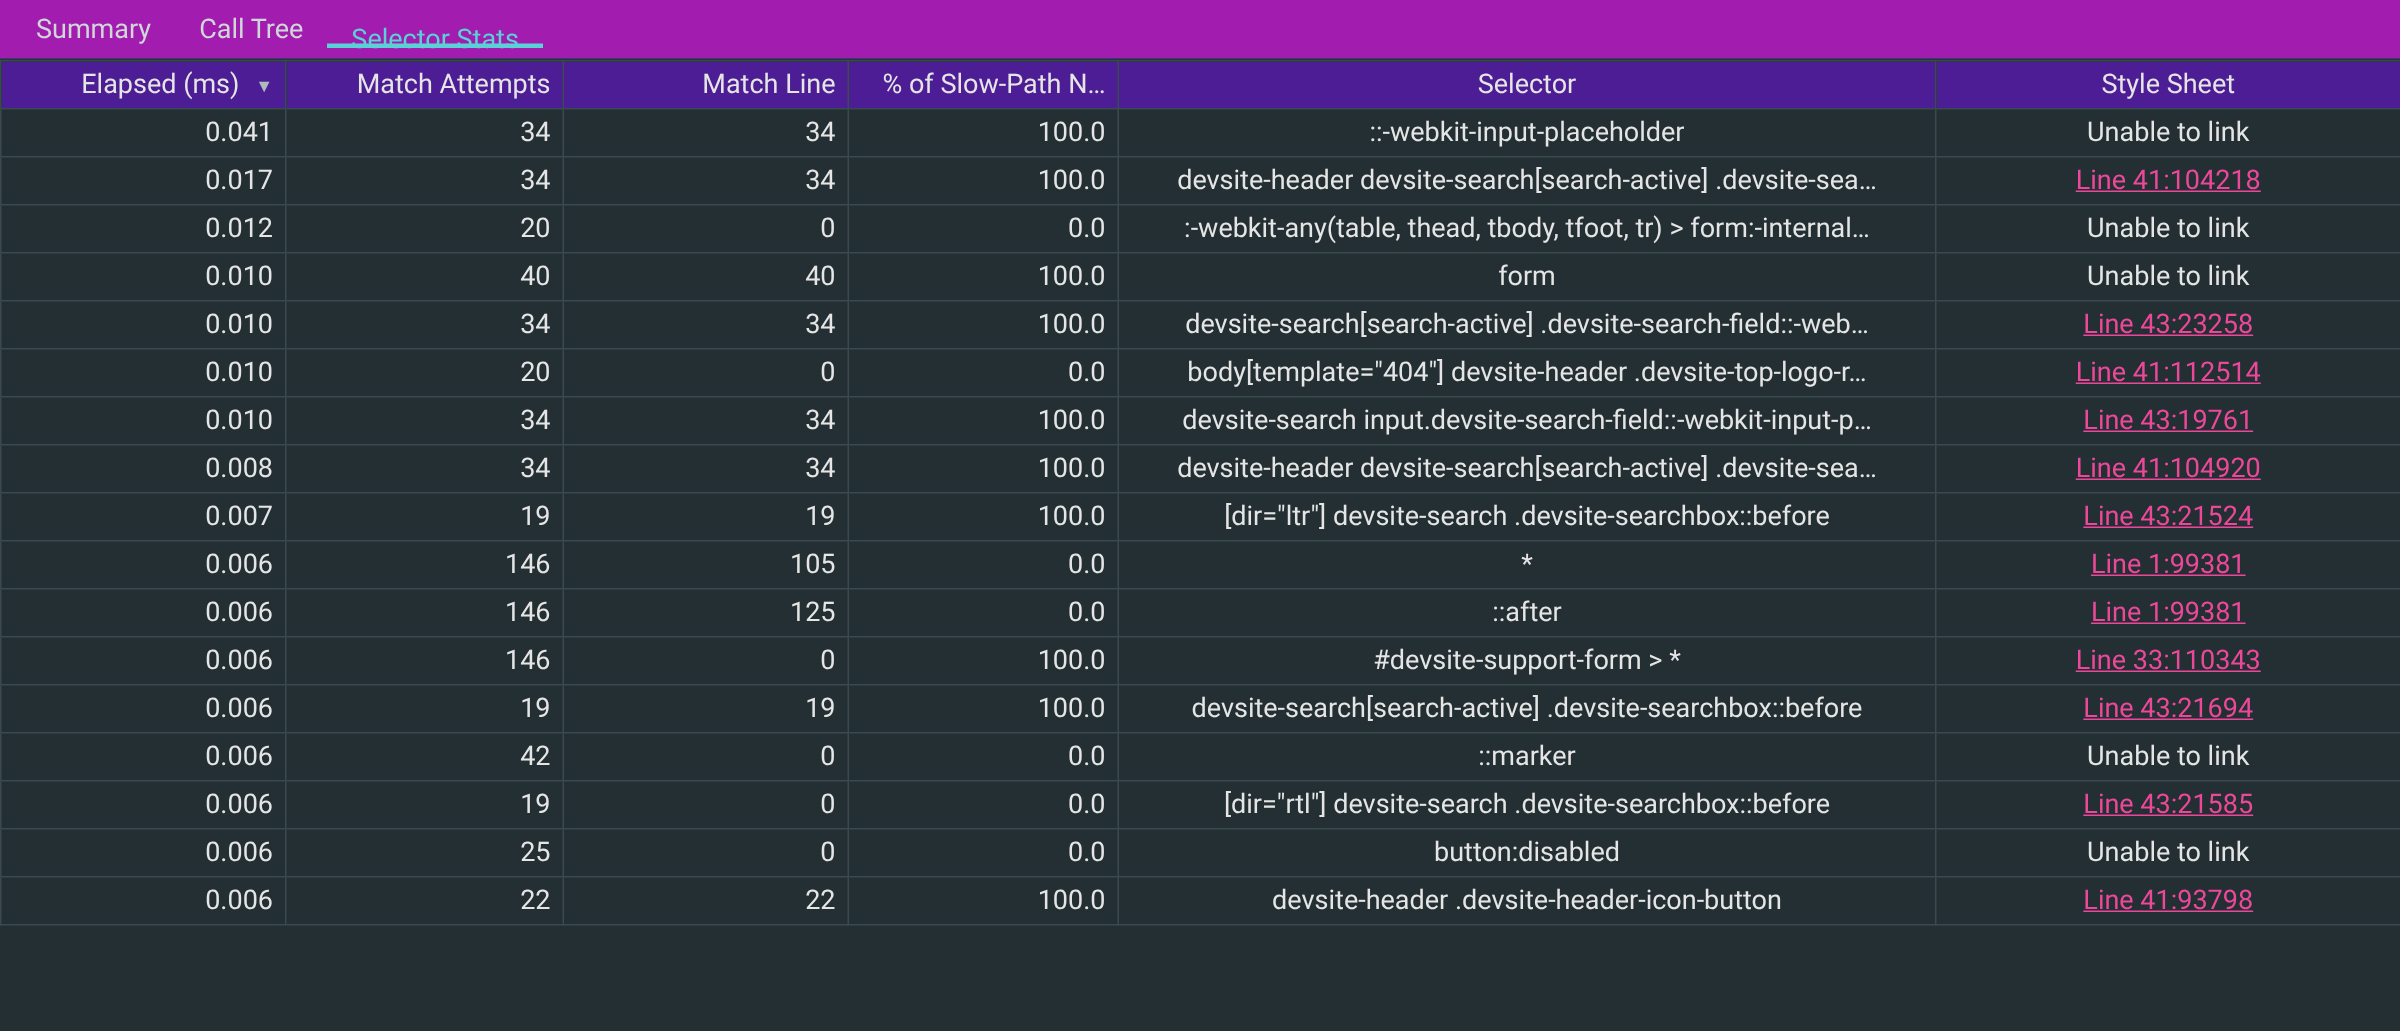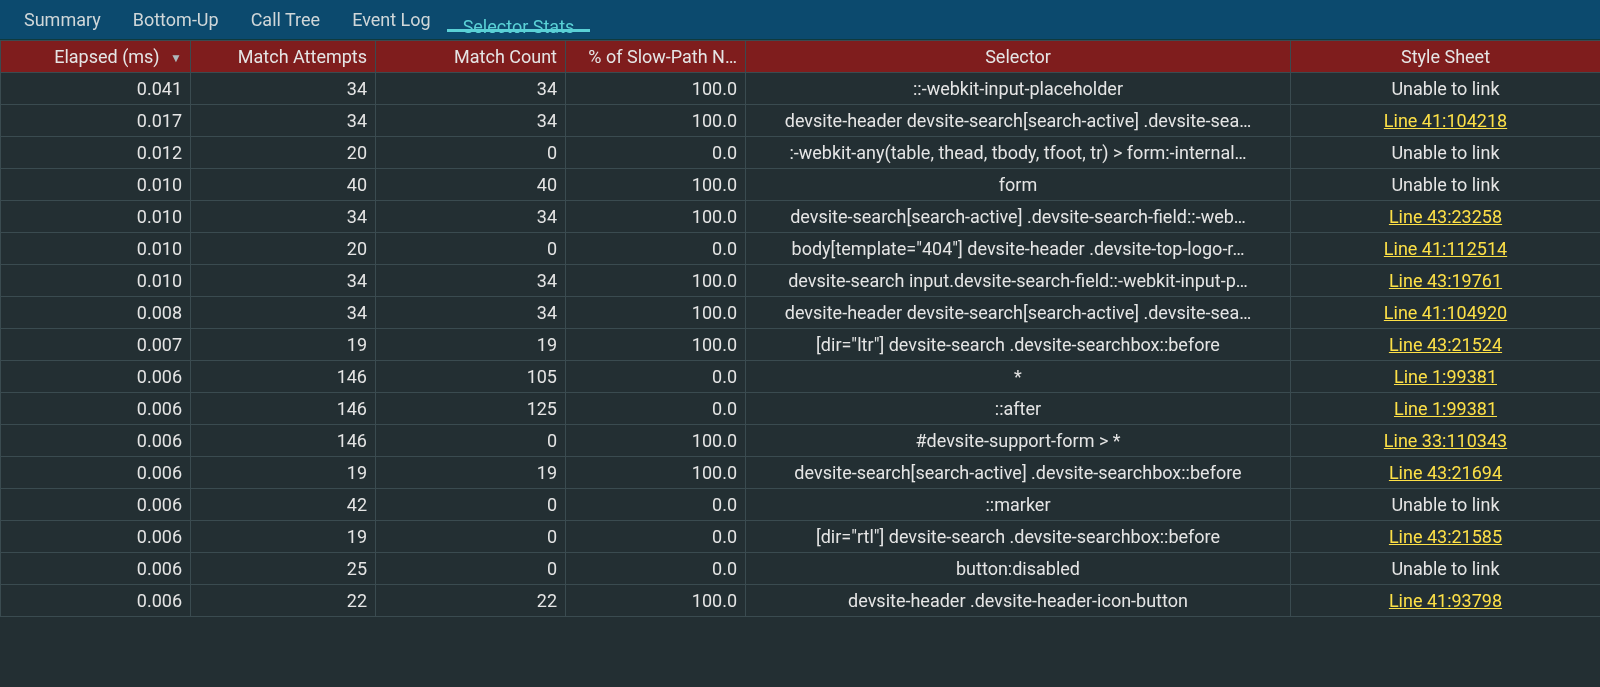--- a/index.html
+++ b/index.html
@@ -9,21 +9,21 @@
     background: #232f33;
     font-family: -apple-system, BlinkMacSystemFont, "Segoe UI", Roboto, Helvetica, Arial, sans-serif;
     font-size: 18px;
     color: #e5e5e5;
     overflow: hidden;
   }
   .tabbar {
     display: flex;
     align-items: center;
     height: 40px;
-    background: #0c4a6e;
+    background: #a21caf;
     padding: 0 8px;
     border-bottom: 1px solid #0f3a3e;
   }
   .tab {
     padding: 0 16px;
     height: 40px;
     line-height: 40px;
     color: #d0d7d9;
     cursor: pointer;
     white-space: nowrap;
@@ -33,21 +33,21 @@
     border-bottom: 3px solid #5ad1d6;
     height: 24px;
     line-height: 37px;
   }
   table {
     border-collapse: collapse;
     table-layout: fixed;
     width: 100%;
   }
   thead {
-    background: #7f1d1d;
+    background: #4c1d95;
     margin-left: 41px;
   }
   th, td {
     height: 32px;
     padding: 0 8px;
     border: 1px solid #3a4b50;
     overflow: hidden;
     white-space: nowrap;
     text-overflow: ellipsis;
     vertical-align: middle;
@@ -61,59 +61,57 @@
   th.left, td.left { text-align: center; }
   td.num { text-align: right; }
   .sort-icon {
     display: inline-block;
     margin-left: 6px;
     font-size: 12px;
     color: #aeb9bc;
     vertical-align: middle;
   }
   a.link {
-    color: #fde047;
+    color: #ec4899;
     text-decoration: underline;
     cursor: pointer;
   }
   .col-elapsed    { width: 190px; }
   .col-attempts   { width: 185px; }
   .col-count      { width: 190px; }
   .col-slow       { width: 180px; }
   .col-selector   { width: 545px; }
   .col-stylesheet { width: 310px; }
 </style>
 </head>
 <body>
 
 <div class="tabbar" id="tabbar">
     <div class="tab">Summary</div>
-    <div class="tab">Bottom-Up</div>
     <div class="tab">Call Tree</div>
-    <div class="tab">Event Log</div>
     <div class="tab active">Selector Stats</div>
   </div>
 
 <table>
   <colgroup>
     <col class="col-elapsed">
       <col class="col-attempts">
       <col class="col-count">
     <col class="col-slow">
       <col class="col-selector">
       <col class="col-stylesheet">
   </colgroup>
   <thead>
     <tr>
       <th>
         <span>Elapsed (ms)</span>
         <span class="sort-icon">▼</span>
       </th>
       <th>Match Attempts</th>
-      <th>Match Count</th>
+      <th>Match Line</th>
       <th>% of Slow-Path N…</th>
       <th class="left">Selector</th>
       <th class="left">Style Sheet</th>
     </tr>
   </thead>
   <tbody id="tbody">
       <tr>
         <td class="num">0.041</td>
         <td class="num">34</td>
         <td class="num">34</td>

